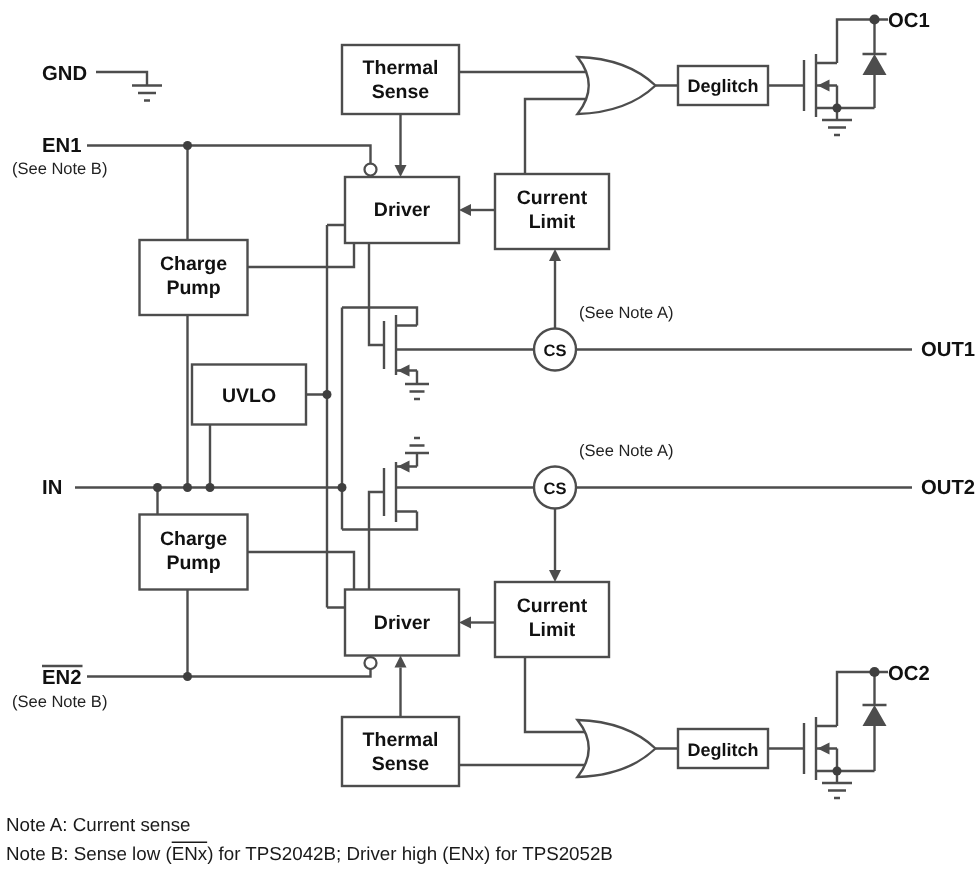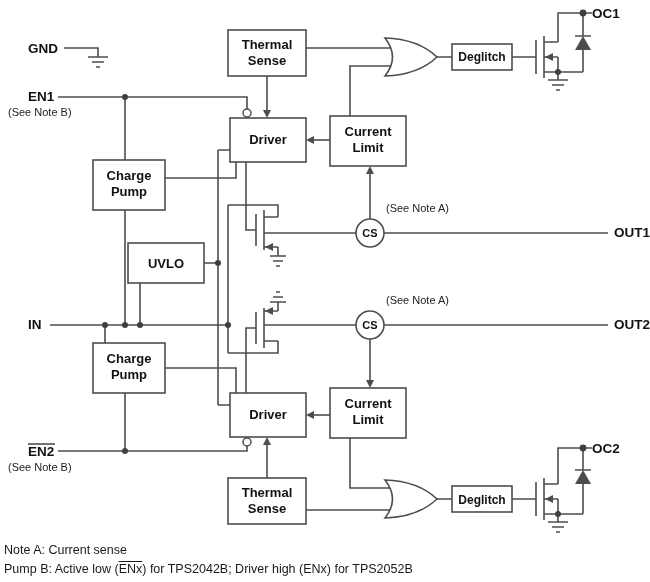--- a/index.html
+++ b/index.html
@@ -228,15 +228,15 @@
   <text class="t-pin" x="614" y="237">OUT1</text>
   <text class="t-pin" x="614" y="329">OUT2</text>
   <text class="t-sm" x="386" y="212">(See Note A)</text>
   <text class="t-sm" x="386" y="304">(See Note A)</text>
 </svg>
 
   <div class="note-line note-a">
     <span>Note A: Current sense</span>
   </div>
   <div class="note-line note-b">
-    <span>Pump B: Active low (</span><span class="ov">ENx</span><span>) for TPS2042B; Driver high (ENx) for TPS2052B</span>
+    <span>Note B: Sense low (</span><span class="ov">ENx</span><span>) for TPS2042B; Driver high (ENx) for TPS2052B</span>
   </div>
 </div>
 
 </body></html>

